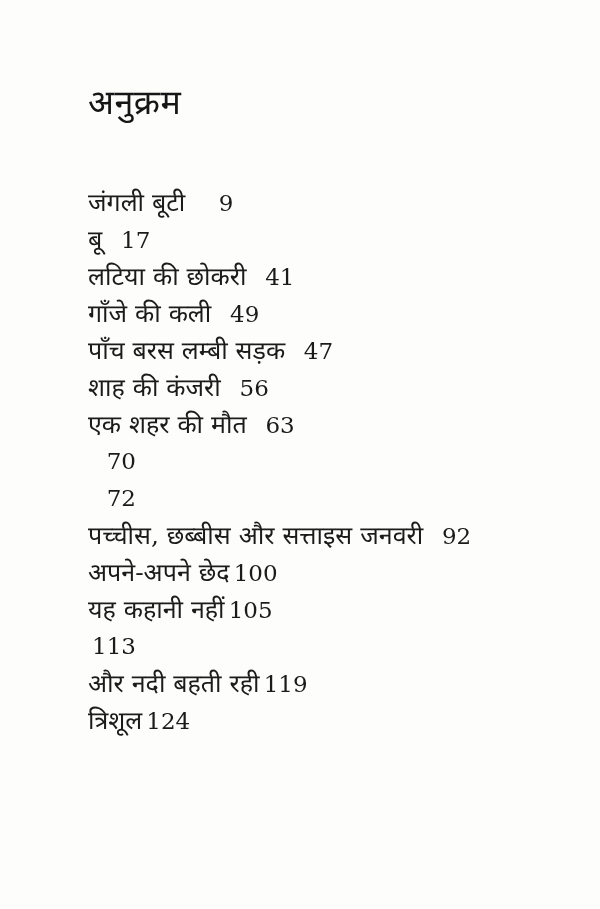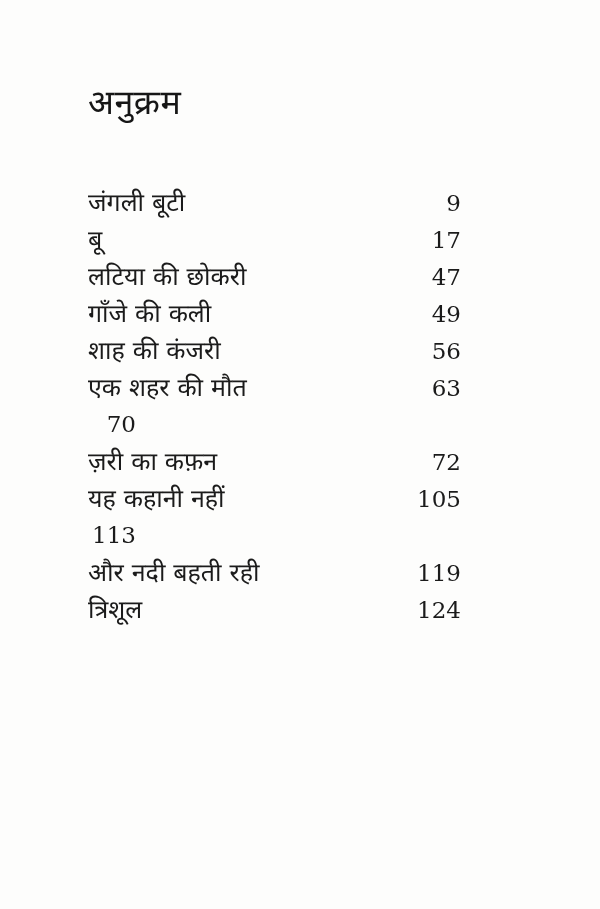--- a/index.html
+++ b/index.html
@@ -28,21 +28,20 @@
     letter-spacing: 0.5px;
     color: #161616;
   }
   .toc-list {
     margin: 0;
     padding: 0;
     list-style: none;
   }
   .toc-entry {
     display: flex;
-    justify-content: space-between;
     align-items: baseline;
     height: 37px;
     line-height: 37px;
   }
   .toc-title {
     font-size: 25px;
     white-space: nowrap;
     color: #1b1b1b;
   }
   .toc-page {
@@ -66,51 +65,62 @@
         <span class="toc-page">9</span>
       </li>
 
       <li class="toc-entry">
         <span class="toc-title">बू</span>
         <span class="toc-page">17</span>
       </li>
 
       <li class="toc-entry">
         <span class="toc-title">लटिया की छोकरी</span>
-        <span class="toc-page">47</span>
+        <span class="toc-page">41</span>
       </li>
 
       <li class="toc-entry">
         <span class="toc-title">गाँजे की कली</span>
         <span class="toc-page">49</span>
       </li>
 
+      <li class="toc-entry">
+        <span class="toc-title">पाँच बरस लम्बी सड़क</span>
+        <span class="toc-page">47</span>
+      </li>
 
       <li class="toc-entry">
         <span class="toc-title">शाह की कंजरी</span>
         <span class="toc-page">56</span>
       </li>
 
       <li class="toc-entry">
         <span class="toc-title">एक शहर की मौत</span>
         <span class="toc-page">63</span>
       </li>
 
       <li class="toc-entry">
         <span class="toc-page">70</span>
       </li>
 
 
       <li class="toc-entry">
-        <span class="toc-title">ज़री का कफ़न</span>
         <span class="toc-page">72</span>
       </li>
 
 
+      <li class="toc-entry">
+        <span class="toc-title">पच्चीस, छब्बीस और सत्ताइस जनवरी</span>
+        <span class="toc-page">92</span>
+      </li>
 
+      <li class="toc-entry">
+        <span class="toc-title">अपने-अपने छेद</span>
+        <span class="toc-page">100</span>
+      </li>
 
       <li class="toc-entry">
         <span class="toc-title">यह कहानी नहीं</span>
         <span class="toc-page">105</span>
       </li>
 
       <li class="toc-entry">
         <span class="toc-page">113</span>
       </li>
 

